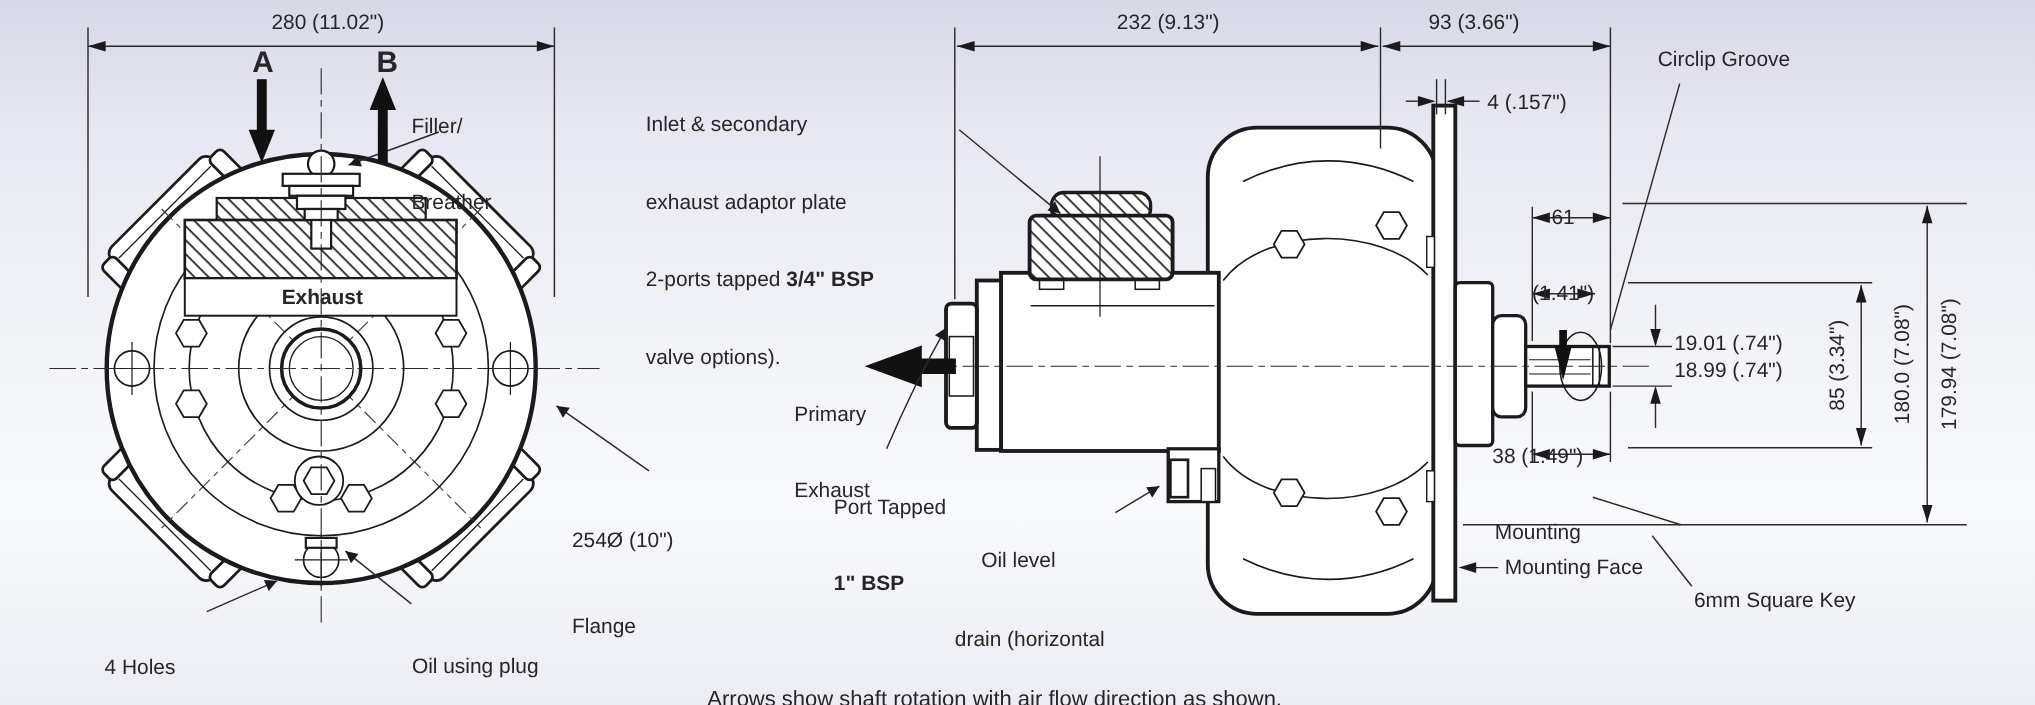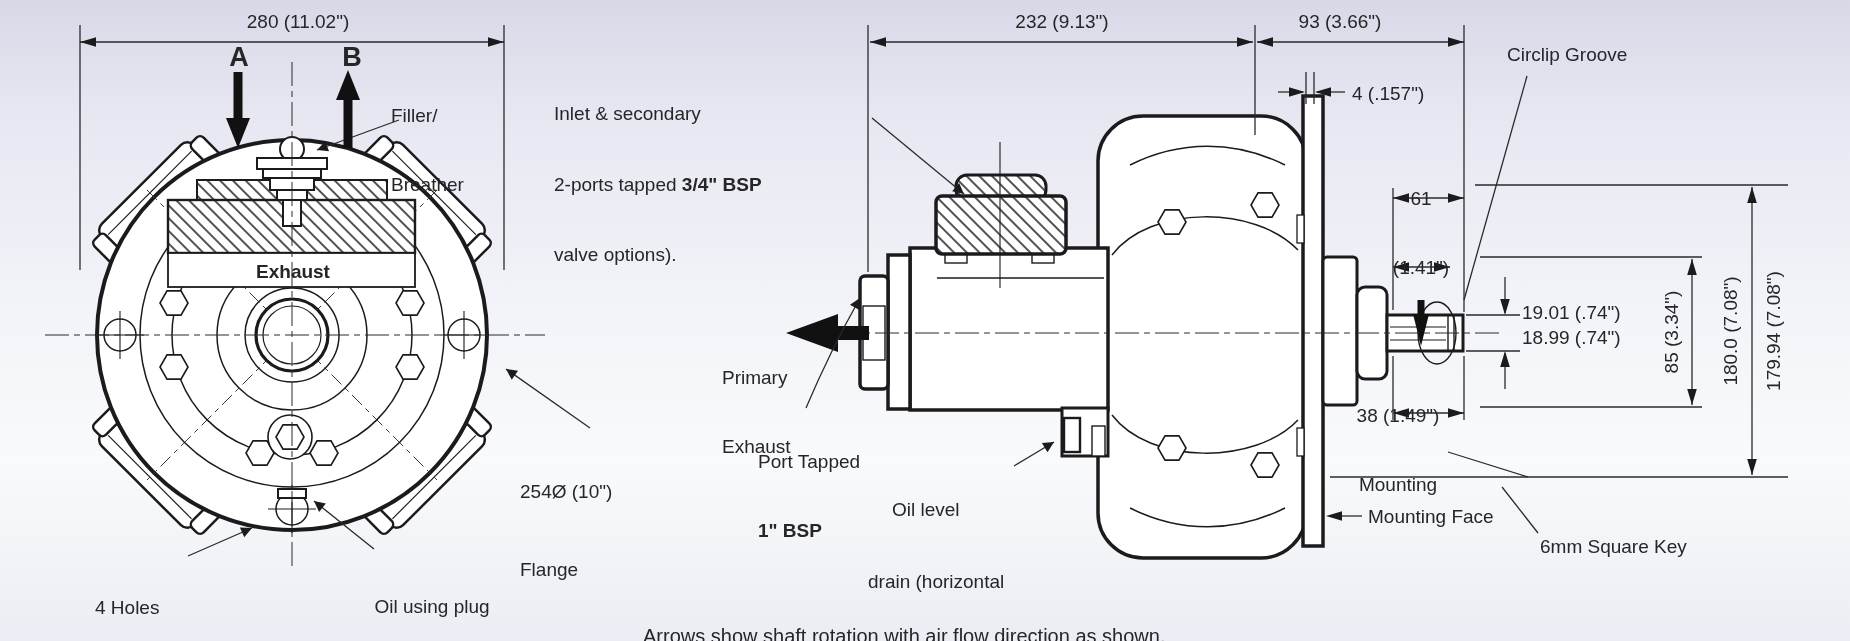--- a/index.html
+++ b/index.html
@@ -260,41 +260,42 @@
         <polygon points="1692,405 1687.2,389 1696.8,389"></polygon>
     <polygon points="1752,187 1747.2,203 1756.8,203"></polygon>
         <polygon points="1752,475 1747.2,459 1756.8,459"></polygon>
     <polygon points="1326,516 1342,511.2 1342,520.8"></polygon>
   </g>
 </svg>
 
   <div class="lbl c" style="left:298px;top:21px">280 (11.02")</div>
   <div class="lbl c big" style="left:239px;top:57px">A</div>
   <div class="lbl c big" style="left:352px;top:57px">B</div>
-  <div class="lbl" style="left:391px;top:58px">
+  <div class="lbl" style="left:374px;top:58px">
     <div>Filler/</div>
     <div>Breather</div>
   </div>
   <div class="lbl c exh" style="left:293px;top:271px">Exhaust</div>
   <div class="lbl" style="left:520px;top:427px;line-height:26px">
     <div>254Ø (10")</div>
     <div>Flange</div>
   </div>
   <div class="lbl" style="left:95px;top:543px;line-height:26px">
     <div>4 Holes</div>
     
     
   </div>
   <div class="lbl" style="left:432px;top:544px;line-height:25px;transform:translateX(-50%);text-align:center">
     <div>Oil using plug</div>
     
   </div>
 
-  <div class="lbl" style="left:554px;top:55px;line-height:23.5px">
+  <div class="lbl" style="left:587px;top:55px;line-height:23.5px">
     <div>Inlet &amp; secondary</div>
+    <div>exhaust adaptor plate</div>
     <div><span>2-ports tapped </span><span class="b">3/4" BSP</span></div>
     <div>valve options).</div>
   </div>
 
   <div class="lbl c" style="left:1062px;top:21px">232 (9.13")</div>
   <div class="lbl c" style="left:1340px;top:21px">93 (3.66")</div>
   <div class="lbl" style="left:1352px;top:82px">4 (.157")</div>
   <div class="lbl" style="left:1507px;top:43px">Circlip Groove</div>
   <div class="lbl c" style="left:1421px;top:233px">
     <div>61</div>

